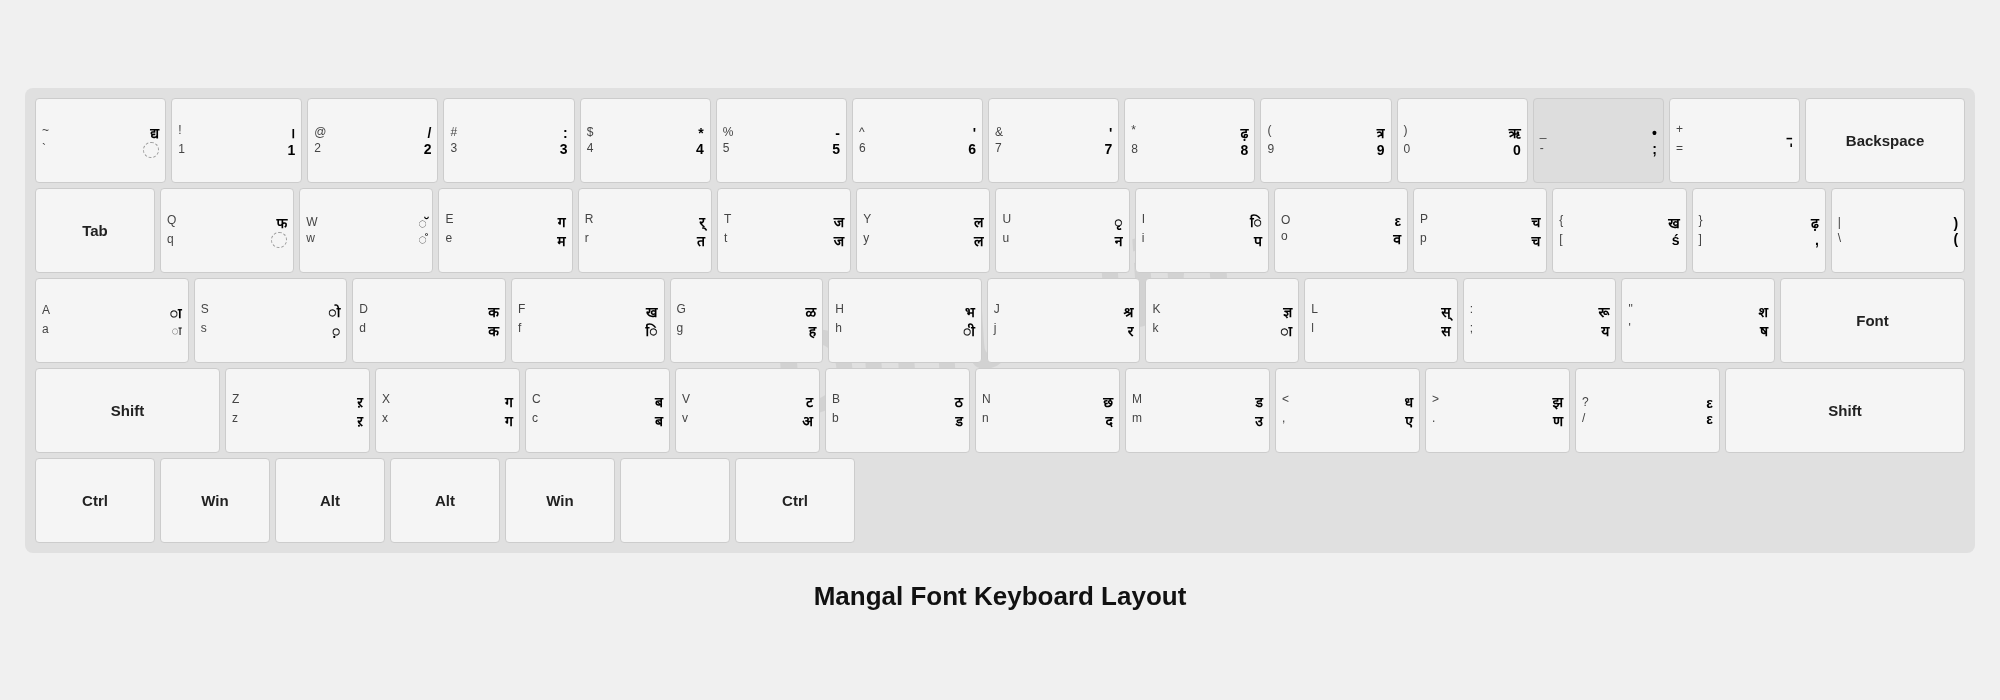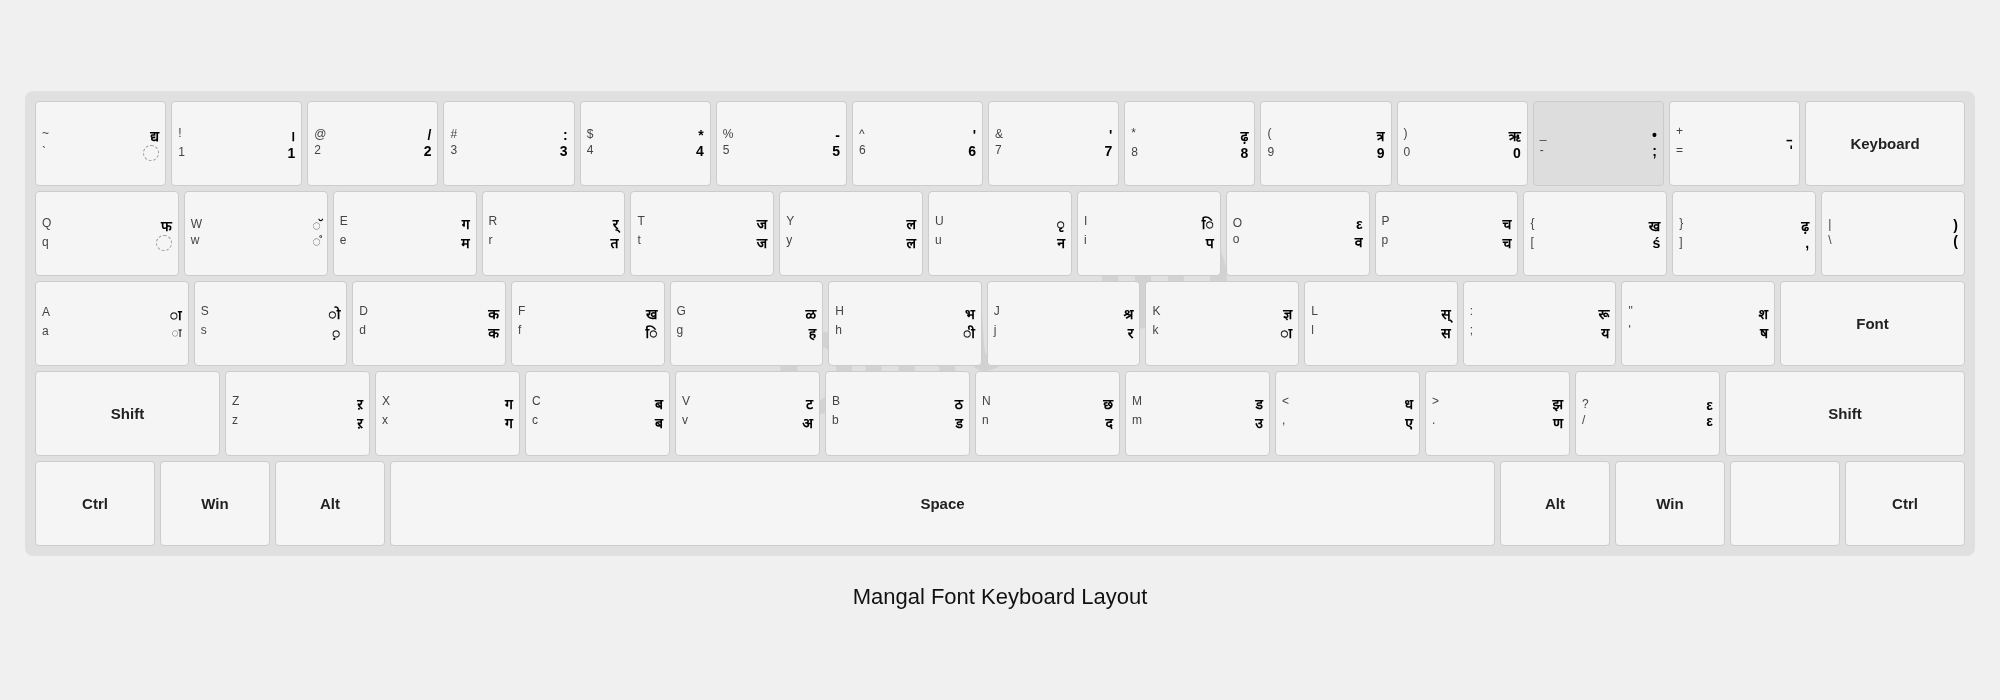--- a/index.html
+++ b/index.html
@@ -67,22 +67,22 @@
       transform: translate(-50%, -50%) rotate(-15deg);
       font-size: 120px;
       font-weight: bold;
       color: rgba(0,0,0,0.06);
       pointer-events: none;
       white-space: nowrap;
       font-style: italic;
     }
 
     .title {
-      font-size: 22px;
-      font-weight: normal;
+      font-size: 26px;
+      font-weight: bold;
       margin-top: 28px;
       color: #111;
     }
     .key .row-top {
       display: flex;
       justify-content: space-between;
       width: 100%;
     }
     .key .row-bottom {
       display: flex;
@@ -244,25 +244,28 @@
           <span class="sym">+</span>
           <span class="dev">॒</span>
         </div>
       <div class="row-bottom">
           <span class="sym">=</span>
           <span class="dev">॑</span>
         </div>
     </div>
 
     <div class="key key-backspace" style="min-width:160px;">
-      <span class="key-label">Keyboard</span>
+      <span class="key-label">Backspace</span>
     </div>
   </div>
 
   <div class="keyboard-row">
+    <div class="key key-tab" style="min-width:120px;">
+      <span class="key-label">Tab</span>
+    </div>
     <div class="key key-regular">
       <div class="row-top">
           <span class="sym">Q</span>
           <span class="dev">फ</span>
         </div>
       <div class="row-bottom">
           <span class="sym">q</span>
           <span style="font-size:12px;border:1px dashed #999;border-radius:50%;width:16px;height:16px;display:inline-flex;align-items:center;justify-content:center;"></span>
         </div>
     </div>
@@ -616,23 +619,20 @@
   <div class="keyboard-row">
     <div class="key key-ctrl" style="min-width:120px;">
       <span class="key-label">Ctrl</span>
     </div>
     <div class="key key-win" style="min-width:110px;">
       <span class="key-label">Win</span>
     </div>
     <div class="key key-alt" style="min-width:110px;">
       <span class="key-label">Alt</span>
     </div>
-    <div class="key key-space" style="flex:1; min-width:400px;">
-      <span class="key-label">Space</span>
-    </div>
     <div class="key key-alt" style="min-width:110px;">
       <span class="key-label">Alt</span>
     </div>
     <div class="key key-win" style="min-width:110px;">
       <span class="key-label">Win</span>
     </div>
     <div class="key" style="min-width:110px;">
       <span class="key-label"></span>
     </div>
     <div class="key key-ctrl" style="min-width:120px;">

